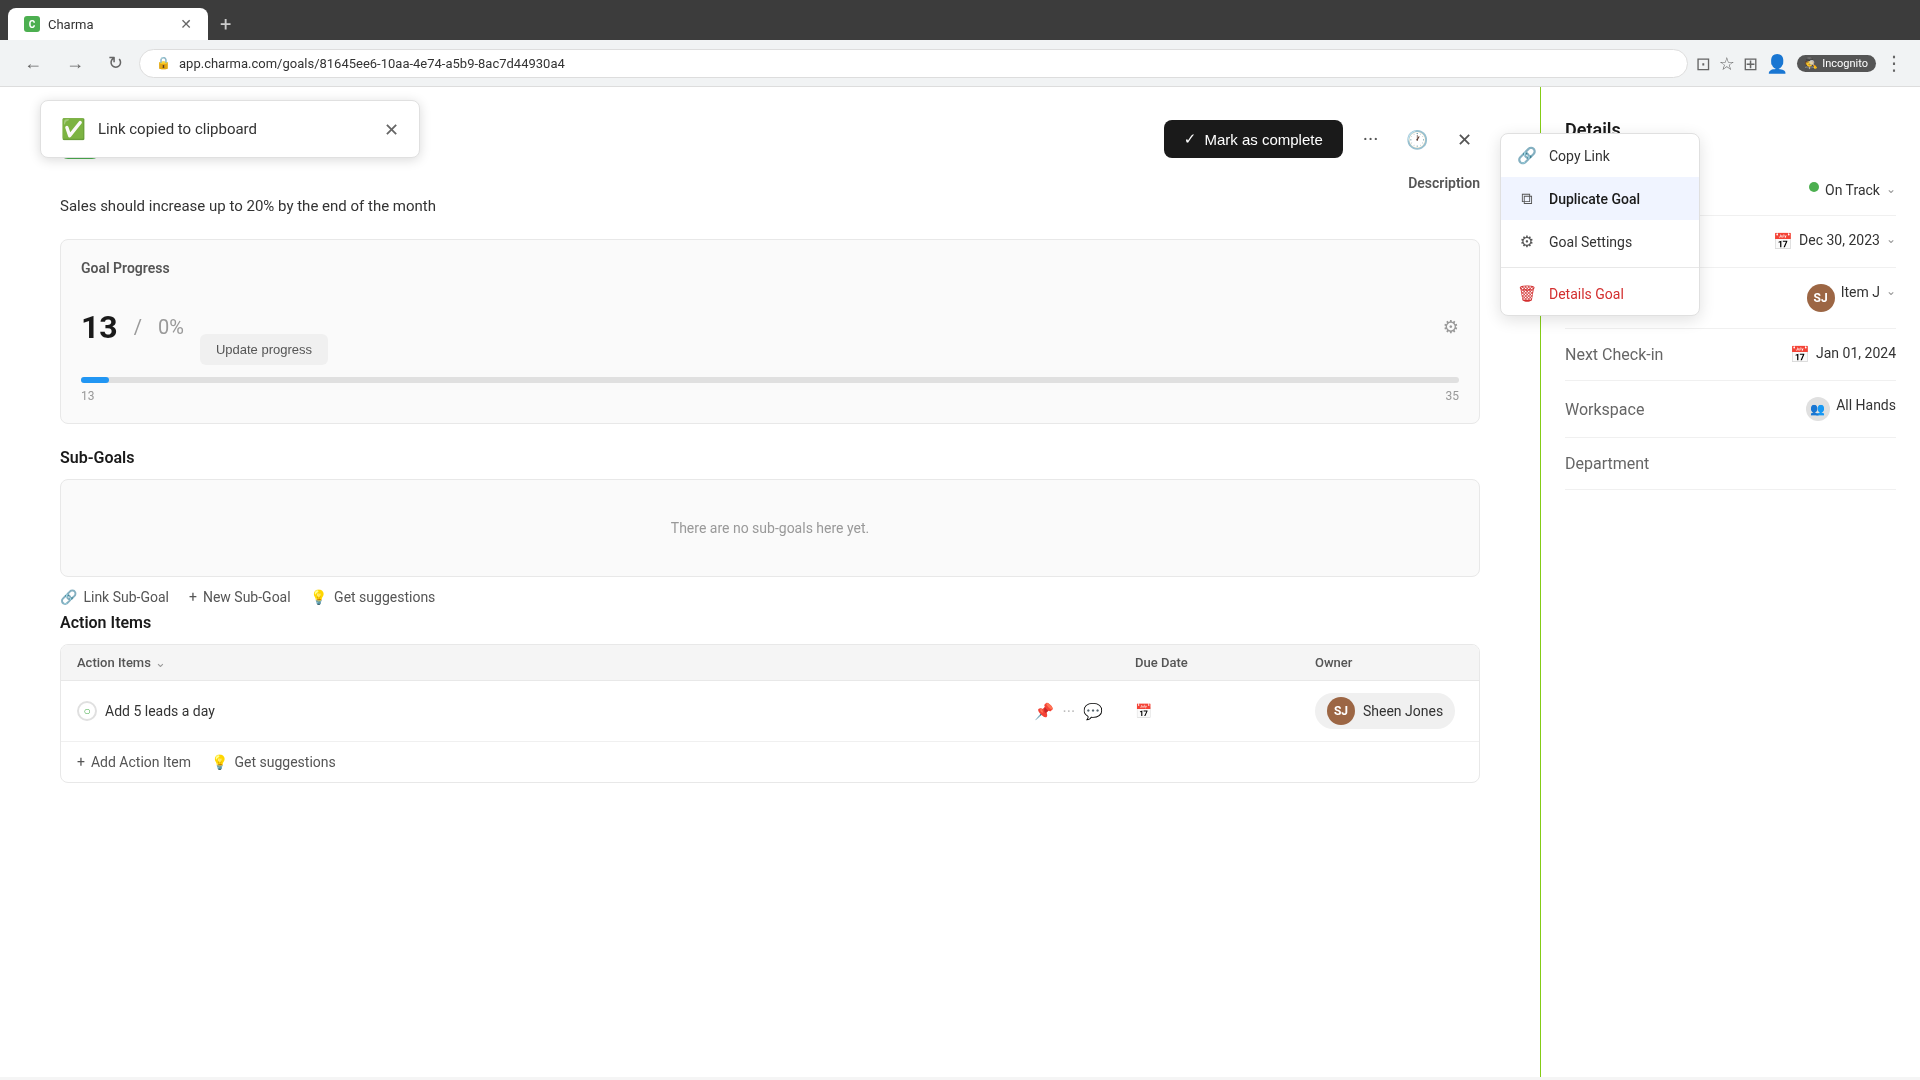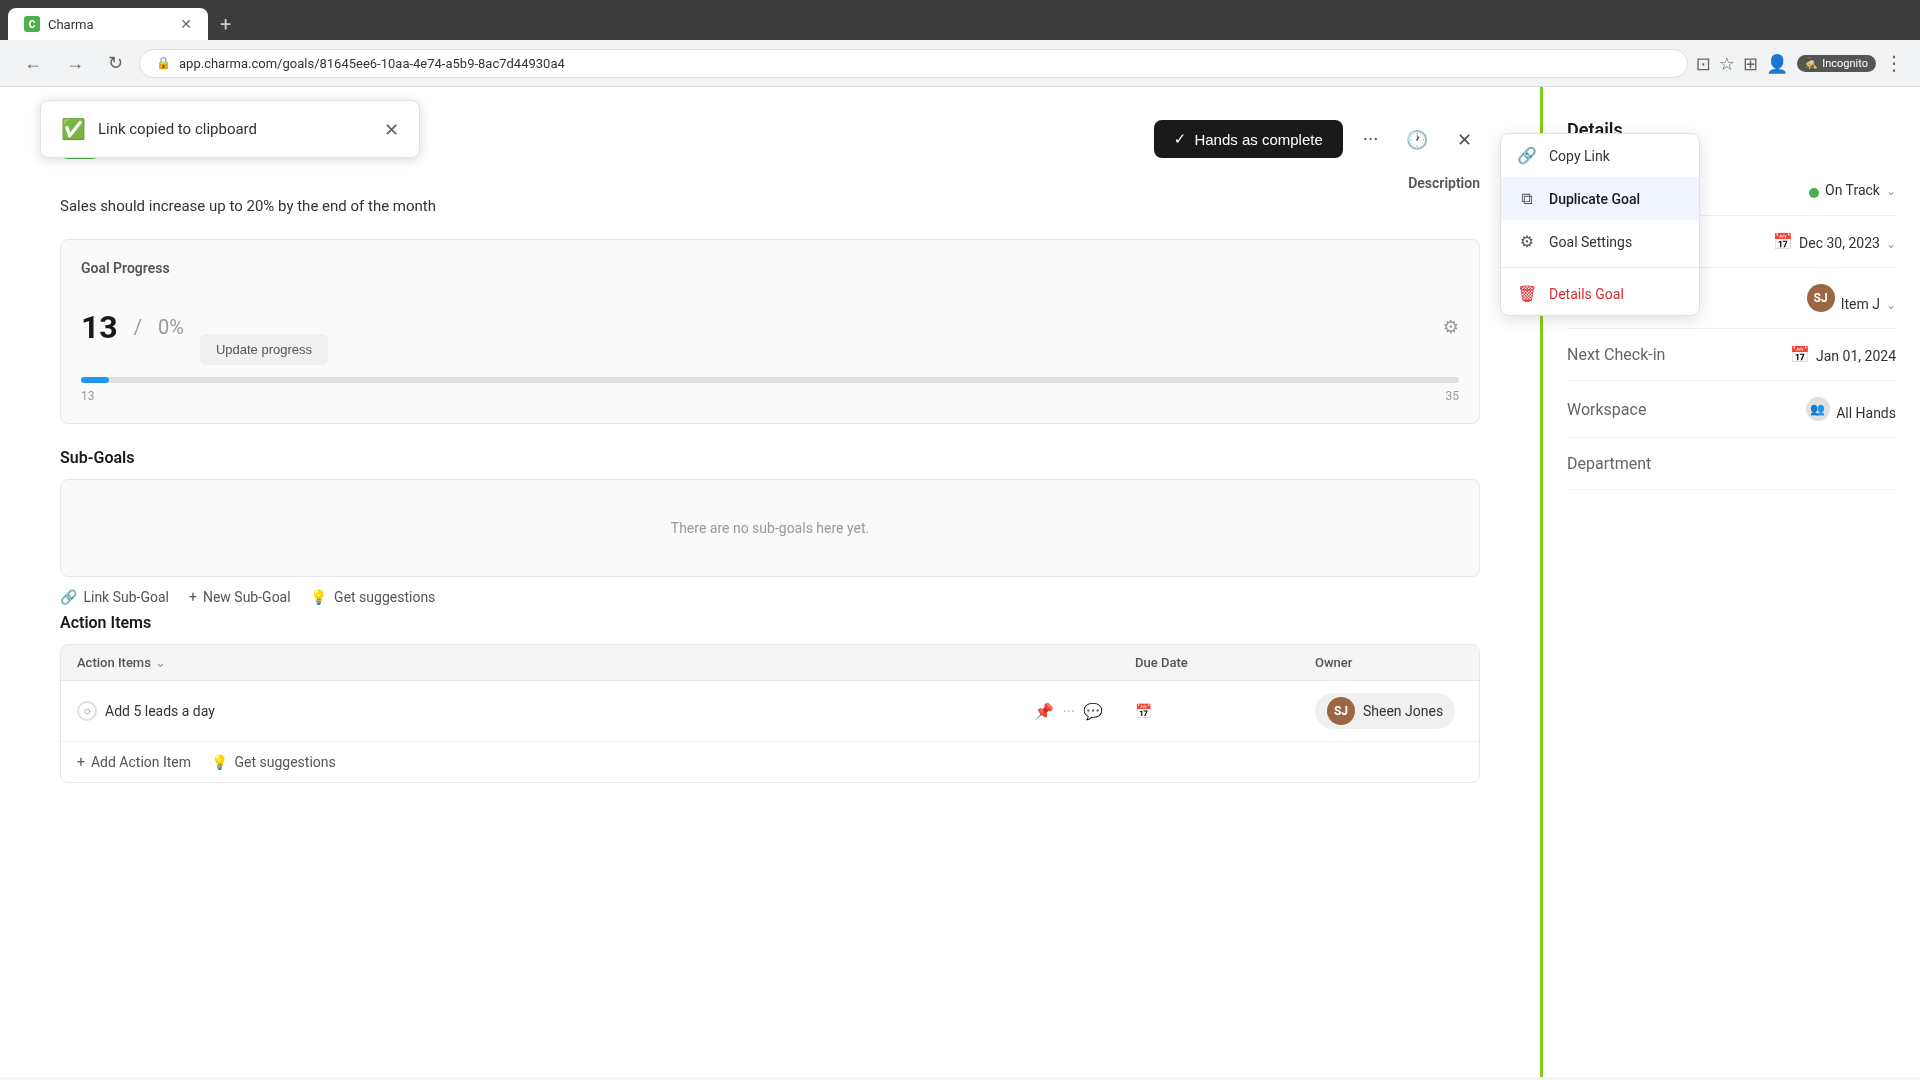--- a/index.html
+++ b/index.html
@@ -75,25 +75,25 @@
     .action-row { display: grid; grid-template-columns: 1fr 180px 180px; border-bottom: 1px solid #f0f0f0; align-items: center; }
     .action-cell { padding: 12px 16px; font-size: 14px; color: #333; display: flex; align-items: center; gap: 8px; }
     .action-check { width: 20px; height: 20px; border: 2px solid #e0e0e0; border-radius: 50%; display: flex; align-items: center; justify-content: center; color: #4caf50; font-size: 12px; }
     .action-icons { display: flex; align-items: center; gap: 8px; margin-left: auto; color: #bbb; font-size: 16px; }
     .owner-badge { display: flex; align-items: center; gap: 8px; background: #f0f0f0; padding: 4px 12px; border-radius: 20px; }
     .avatar { width: 28px; height: 28px; border-radius: 50%; background: #9c6644; display: flex; align-items: center; justify-content: center; color: white; font-size: 12px; font-weight: bold; }
     .action-footer { padding: 12px 16px; display: flex; align-items: center; gap: 20px; }
     .add-action-btn { display: flex; align-items: center; gap: 6px; font-size: 14px; color: #555; cursor: pointer; }
 
     
-    .right-panel { width: 380px; border-left: 3px solid #84cc16; padding: 32px 24px; flex-shrink: 0; }
+    .right-panel { width: 380px; border-left: 1px solid #84cc16; padding: 32px 24px; flex-shrink: 0; }
     .panel-title { font-size: 18px; font-weight: 600; color: #1a1a1a; margin-bottom: 24px; }
     .detail-row { display: flex; align-items: center; justify-content: space-between; padding: 16px 0; border-bottom: 1px solid #f0f0f0; }
     .detail-label { font-size: 16px; color: #666; }
-    .detail-value { display: flex; align-items: flex-end; gap: 6px; font-size: 14px; color: #333; }
+    .detail-value { display: flex; align-items: flex-start; gap: 6px; font-size: 14px; color: #333; }
     .status-dot { width: 10px; height: 10px; border-radius: 50%; background: #4caf50; }
     .chevron { color: #999; font-size: 12px; }
     .calendar-icon { font-size: 16px; color: #666; }
     .workspace-icon { width: 24px; height: 24px; border-radius: 50%; background: #e0e0e0; display: flex; align-items: center; justify-content: center; font-size: 12px; }
 
     
     .dropdown-menu { position: fixed; top: 133px; right: 220px; background: #fff; border: 1px solid #e0e0e0; border-radius: 8px; box-shadow: 0 4px 16px rgba(0,0,0,0.12); min-width: 200px; z-index: 200; overflow: hidden; }
     .menu-item { display: flex; align-items: center; gap: 12px; padding: 12px 16px; font-size: 14px; color: #333; cursor: pointer; transition: background 0.1s; }
     .menu-item.active { background: #f0f4ff; color: #1a1a1a; font-weight: 500; }
     .menu-item.danger { color: #d32f2f; }
@@ -150,21 +150,21 @@
     <div class="goal-header">
       <div class="goal-title-row">
         <div class="goal-icon">
           <span>⚡</span>
         </div>
         <h1 class="goal-title">Sales</h1>
       </div>
       <div class="header-actions">
         <button class="mark-complete-btn">
           <span>✓</span>
-          <span>Hands as complete</span>
+          <span>Mark as complete</span>
         </button>
         <span class="more-btn">···</span>
         <span class="history-btn">🕐</span>
         <span class="close-btn">✕</span>
       </div>
     </div>
 
     <div>
       <p class="section-label">Description</p>
       <p class="description-text">Sales should increase up to 20% by the end of the month</p>

